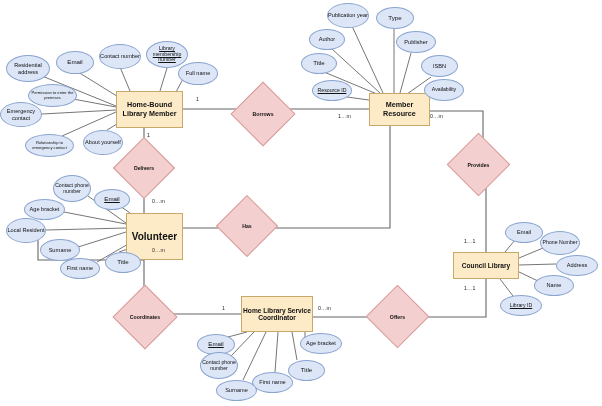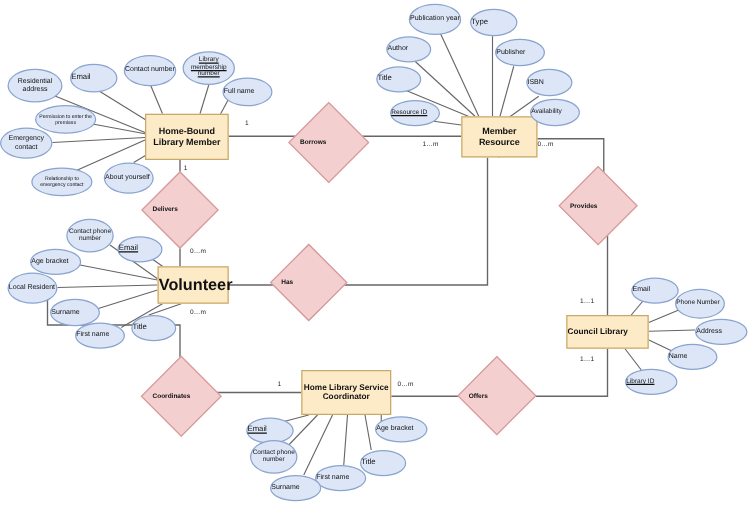--- a/index.html
+++ b/index.html
@@ -1,20 +1,20 @@
 <!DOCTYPE html>
 <html><head>
 <meta charset="utf-8">
 <title>ER Diagram</title>
 <style>
   html,body{margin:0;padding:0;background:#ffffff;}
   body{font-family:"Liberation Sans", sans-serif;}
   #canvas{position:relative;width:602px;height:406px;background:#ffffff;overflow:hidden;}
   #edges{position:absolute;left:0;top:0;width:602px;height:406px;}
-  .node{position:absolute;box-sizing:border-box;display:flex;align-items:center;justify-content:flex-start;text-align:center;}
+  .node{position:absolute;box-sizing:border-box;display:flex;align-items:center;justify-content:center;text-align:center;}
   .entity{background:#fdebc8;border:1px solid #c9a96b;color:#111111;font-weight:bold;line-height:1.12;}
   .attr{background:#dce6f7;border:1px solid #8aa4cf;border-radius:50%;color:#111111;line-height:1.1;}
   .attr.key span{text-decoration:underline;}
   .rel{color:#111111;font-weight:bold;}
   .rel .dia{position:absolute;left:0;top:0;width:100%;height:100%;background:#f4cfcf;border:1px solid #d79a9a;
             transform:rotate(45deg);box-sizing:border-box;}
   .rel span{position:relative;z-index:2;}
   .card{position:absolute;color:#222222;font-size:5.2px;letter-spacing:.2px;white-space:nowrap;}
 </style>
 </head>
@@ -72,21 +72,21 @@
       <polyline points="144,294 144,260 38,260 38,239" fill="none" stroke="#666666" stroke-width="1.1"></polyline>
     </svg>
 
   <div id="nodes">
       <div class="node entity" style="left: 116px; top: 91px; width: 67px; height: 37px; font-size: 7.2px;">
         <span>Home-Bound Library Member</span>
       </div>
       <div class="node entity" style="left: 369px; top: 93px; width: 61px; height: 33px; font-size: 7.2px;">
         <span>Member Resource</span>
       </div>
-      <div class="node entity" style="left: 126px; top: 213px; width: 57px; height: 30px; font-size: 13px;">
+      <div class="node entity" style="left: 126px; top: 213px; width: 57px; height: 47px; font-size: 10px;">
         <span>Volunteer</span>
       </div>
       <div class="node entity" style="left: 241px; top: 296px; width: 72px; height: 36px; font-size: 6.6px;">
         <span>Home Library Service Coordinator</span>
       </div>
       <div class="node entity" style="left: 453px; top: 252px; width: 66px; height: 27px; font-size: 6.6px;">
         <span>Council Library</span>
       </div>
       <div class="node attr" style="left: 6px; top: 55px; width: 44px; height: 27px; font-size: 5.6px;">
         <span>Residential address</span>

